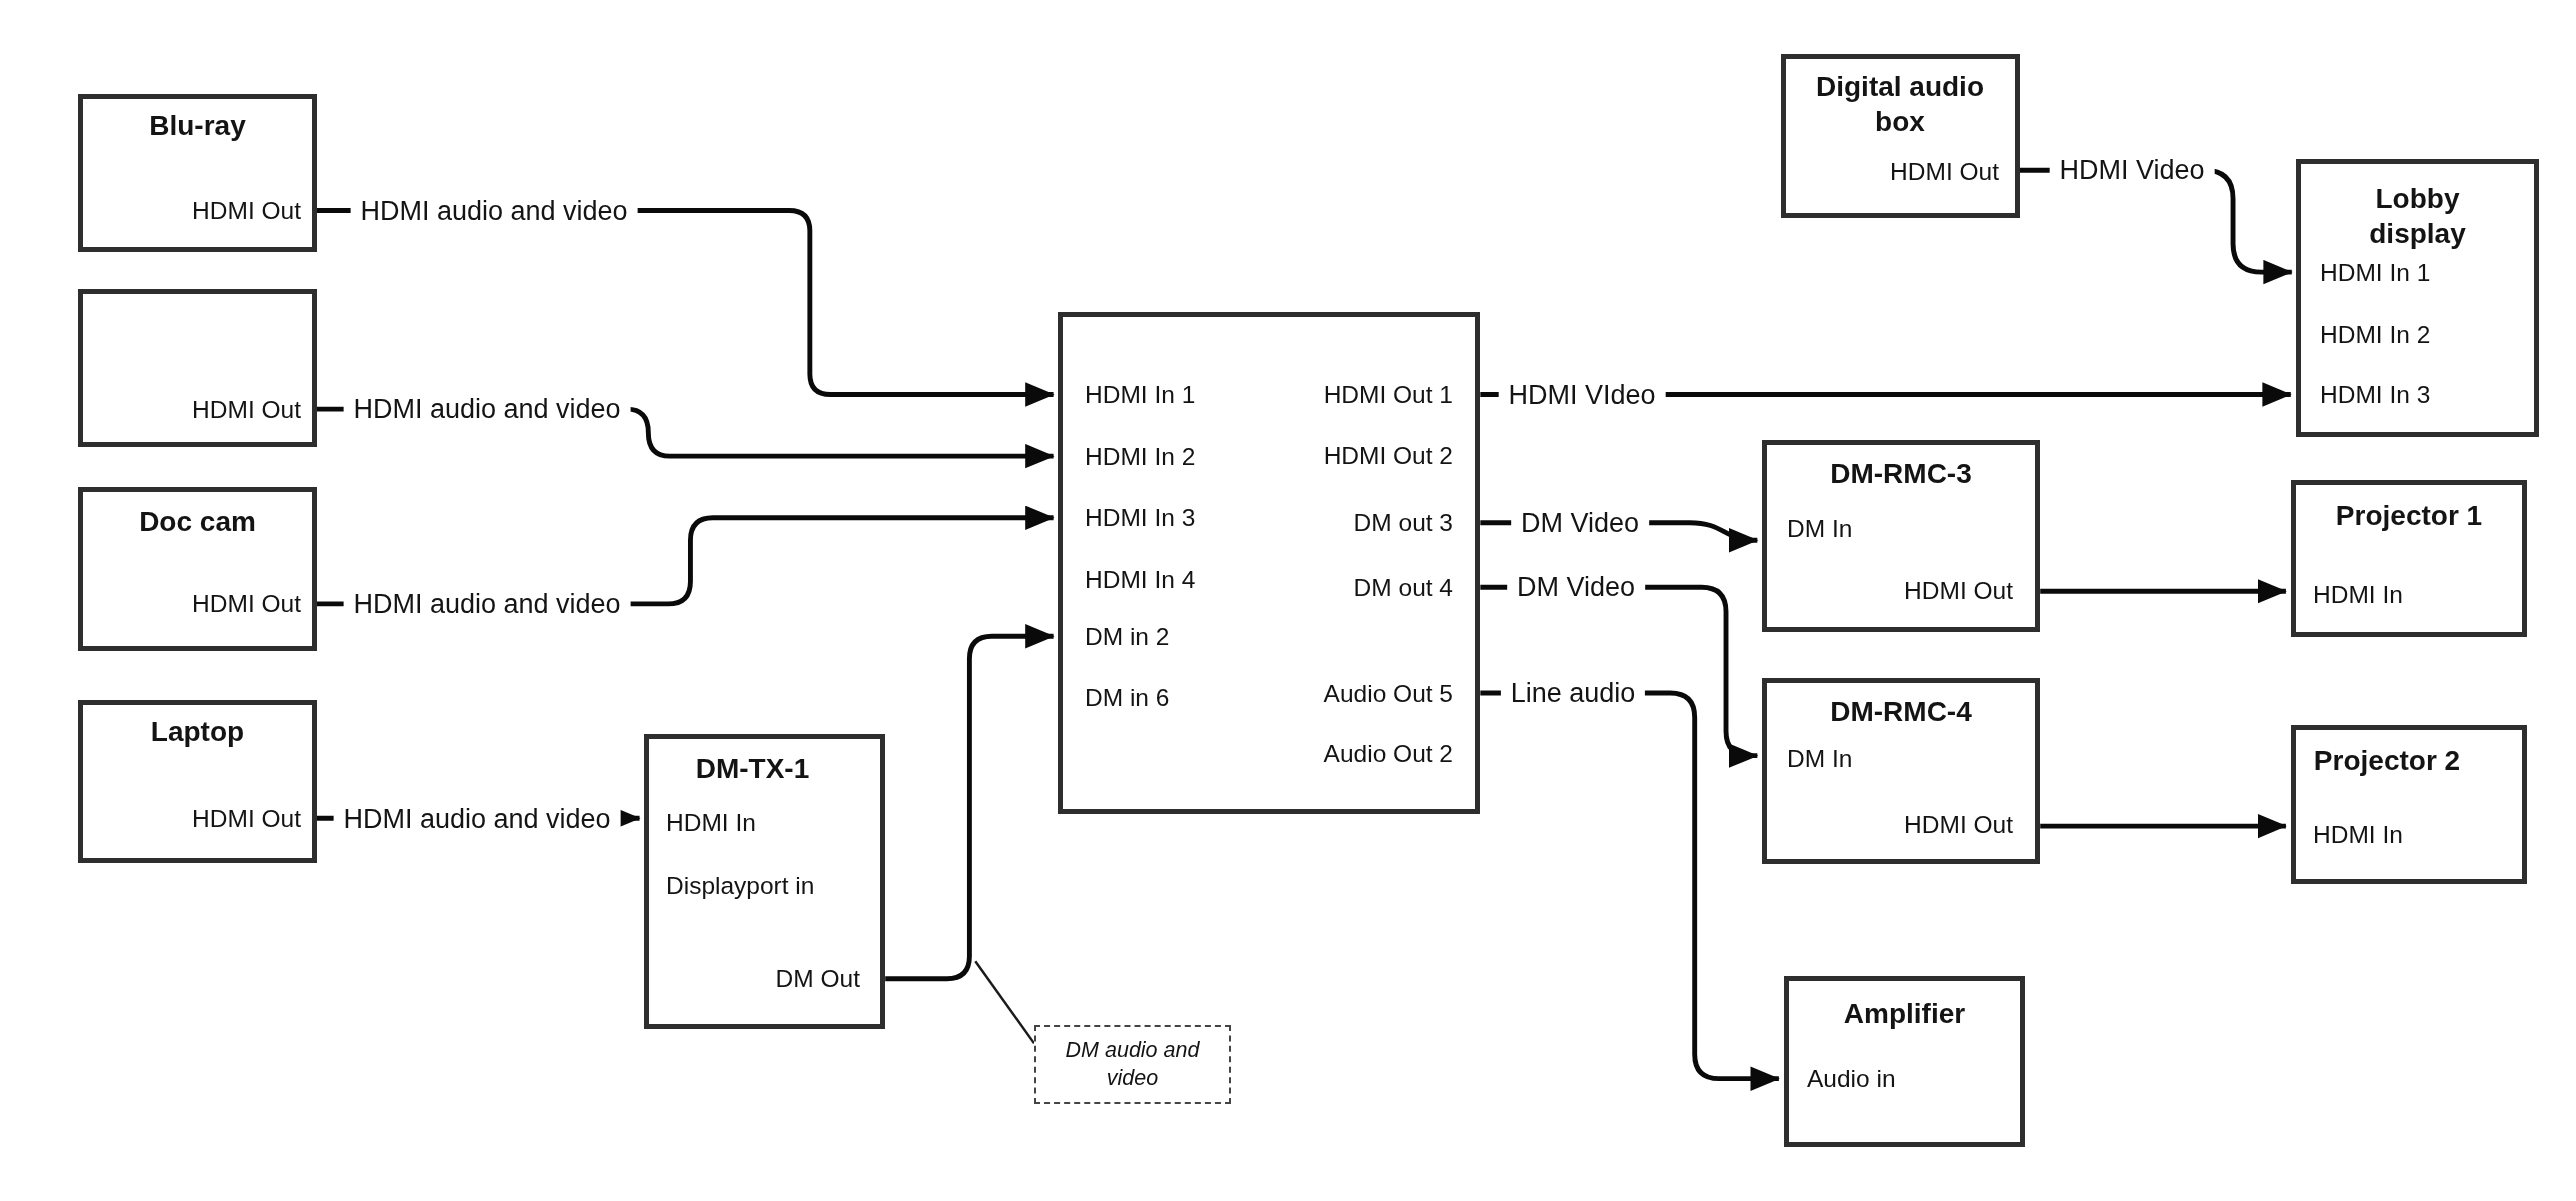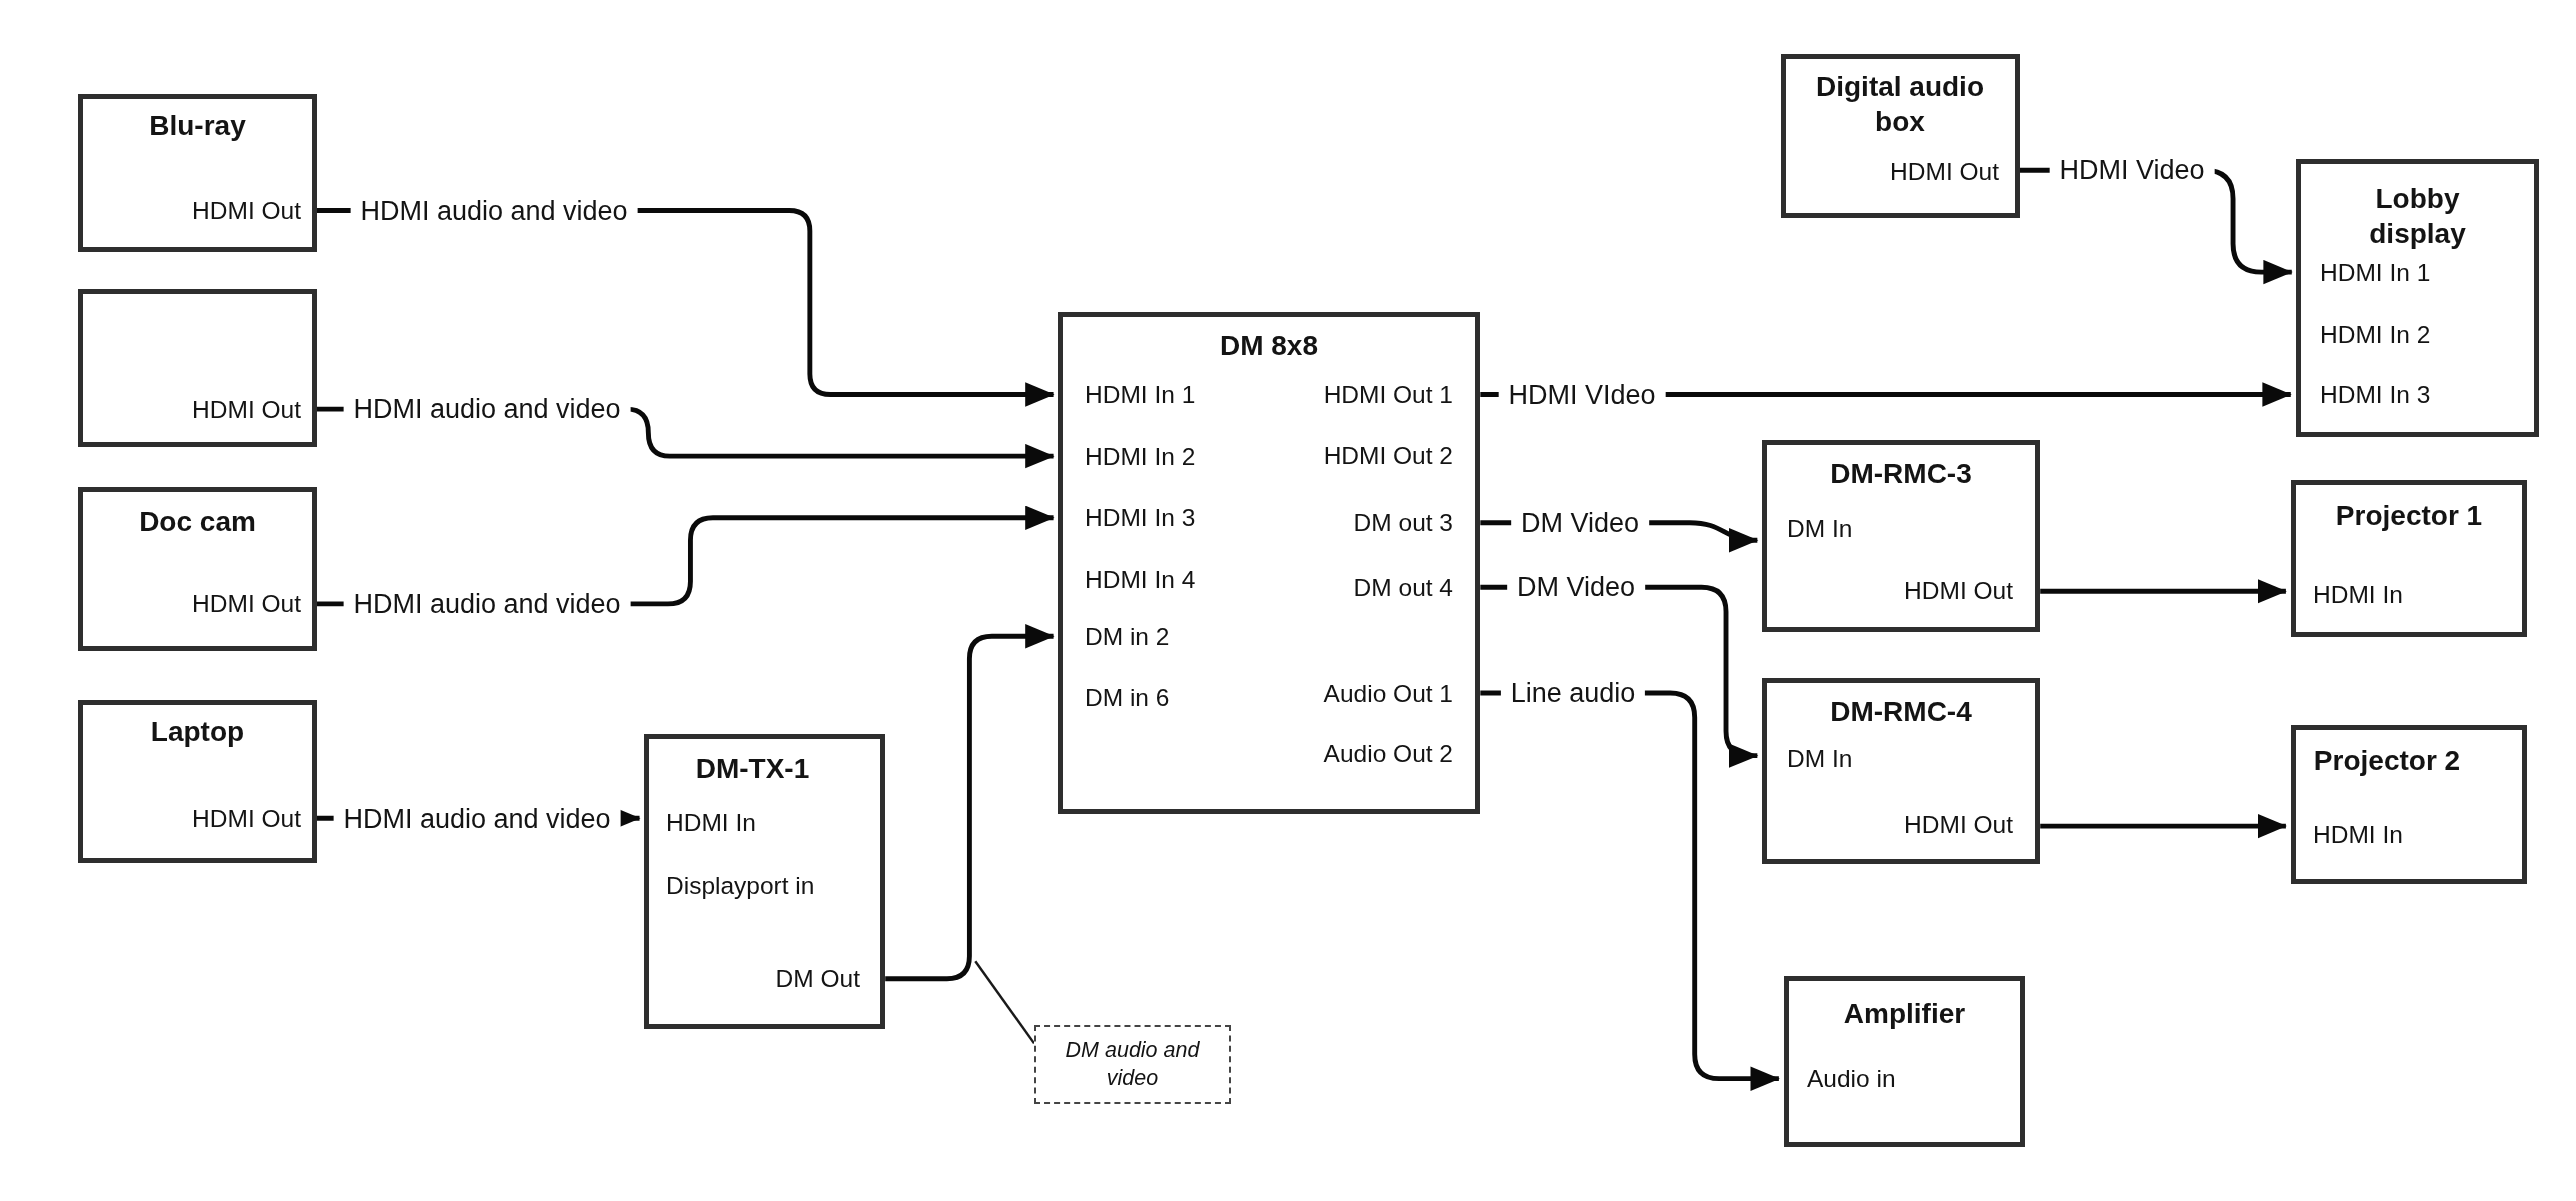--- a/index.html
+++ b/index.html
@@ -90,21 +90,20 @@
   <div class="node" style="left:1762px;top:440px;width:278px;height:192px"></div>
   <div class="node" style="left:2291px;top:480px;width:236px;height:157px"></div>
   <div class="node" style="left:1762px;top:678px;width:278px;height:186px"></div>
   <div class="node" style="left:2291px;top:725px;width:236px;height:159px"></div>
   <div class="node" style="left:1784px;top:976px;width:241px;height:171px"></div>
 
   <div class="title" style="left:78px;top:108px;width:239px">Blu-ray</div>
   <div class="title" style="left:78px;top:504px;width:239px">Doc cam</div>
   <div class="title" style="left:78px;top:714px;width:239px">Laptop</div>
   <div class="title" style="left:632px;top:751px;width:241px">DM-TX-1</div>
-  <div class="title" style="left:1058px;top:328px;width:422px">DM 8x8</div>
   <div class="title" style="left:1812px;top:69px;width:176px">Digital audio box</div>
   <div class="title" style="left:2349px;top:181px;width:137px">Lobby display</div>
   <div class="title" style="left:1762px;top:456px;width:278px">DM-RMC-3</div>
   <div class="title" style="left:2291px;top:498px;width:236px">Projector 1</div>
   <div class="title" style="left:1762px;top:694px;width:278px">DM-RMC-4</div>
   <div class="title" style="left:2291px;top:743px;width:192px">Projector 2</div>
   <div class="title" style="left:1784px;top:996px;width:241px">Amplifier</div>
 
   <div class="port r" style="left:86px;top:196px;width:215px">HDMI Out</div>
   <div class="port r" style="left:86px;top:395px;width:215px">HDMI Out</div>
@@ -118,21 +117,21 @@
   <div class="port l" style="left:1085px;top:380px;width:255px">HDMI In 1</div>
   <div class="port l" style="left:1085px;top:442px;width:255px">HDMI In 2</div>
   <div class="port l" style="left:1085px;top:503px;width:255px">HDMI In 3</div>
   <div class="port l" style="left:1085px;top:565px;width:255px">HDMI In 4</div>
   <div class="port l" style="left:1085px;top:622px;width:255px">DM in 2</div>
   <div class="port l" style="left:1085px;top:683px;width:255px">DM in 6</div>
   <div class="port r" style="left:1238px;top:380px;width:215px">HDMI Out 1</div>
   <div class="port r" style="left:1238px;top:441px;width:215px">HDMI Out 2</div>
   <div class="port r" style="left:1238px;top:508px;width:215px">DM out 3</div>
   <div class="port r" style="left:1238px;top:573px;width:215px">DM out 4</div>
-  <div class="port r" style="left:1238px;top:679px;width:215px">Audio Out 1</div>
+  <div class="port r" style="left:1238px;top:679px;width:215px">Audio Out 5</div>
   <div class="port r" style="left:1238px;top:739px;width:215px">Audio Out 2</div>
 
   <div class="port r" style="left:1784px;top:157px;width:215px">HDMI Out</div>
 
   <div class="port l" style="left:2320px;top:258px;width:196px">HDMI In 1</div>
   <div class="port l" style="left:2320px;top:320px;width:196px">HDMI In 2</div>
   <div class="port l" style="left:2320px;top:380px;width:196px">HDMI In 3</div>
 
   <div class="port l" style="left:1787px;top:514px;width:196px">DM In</div>
   <div class="port r" style="left:1798px;top:576px;width:215px">HDMI Out</div>

